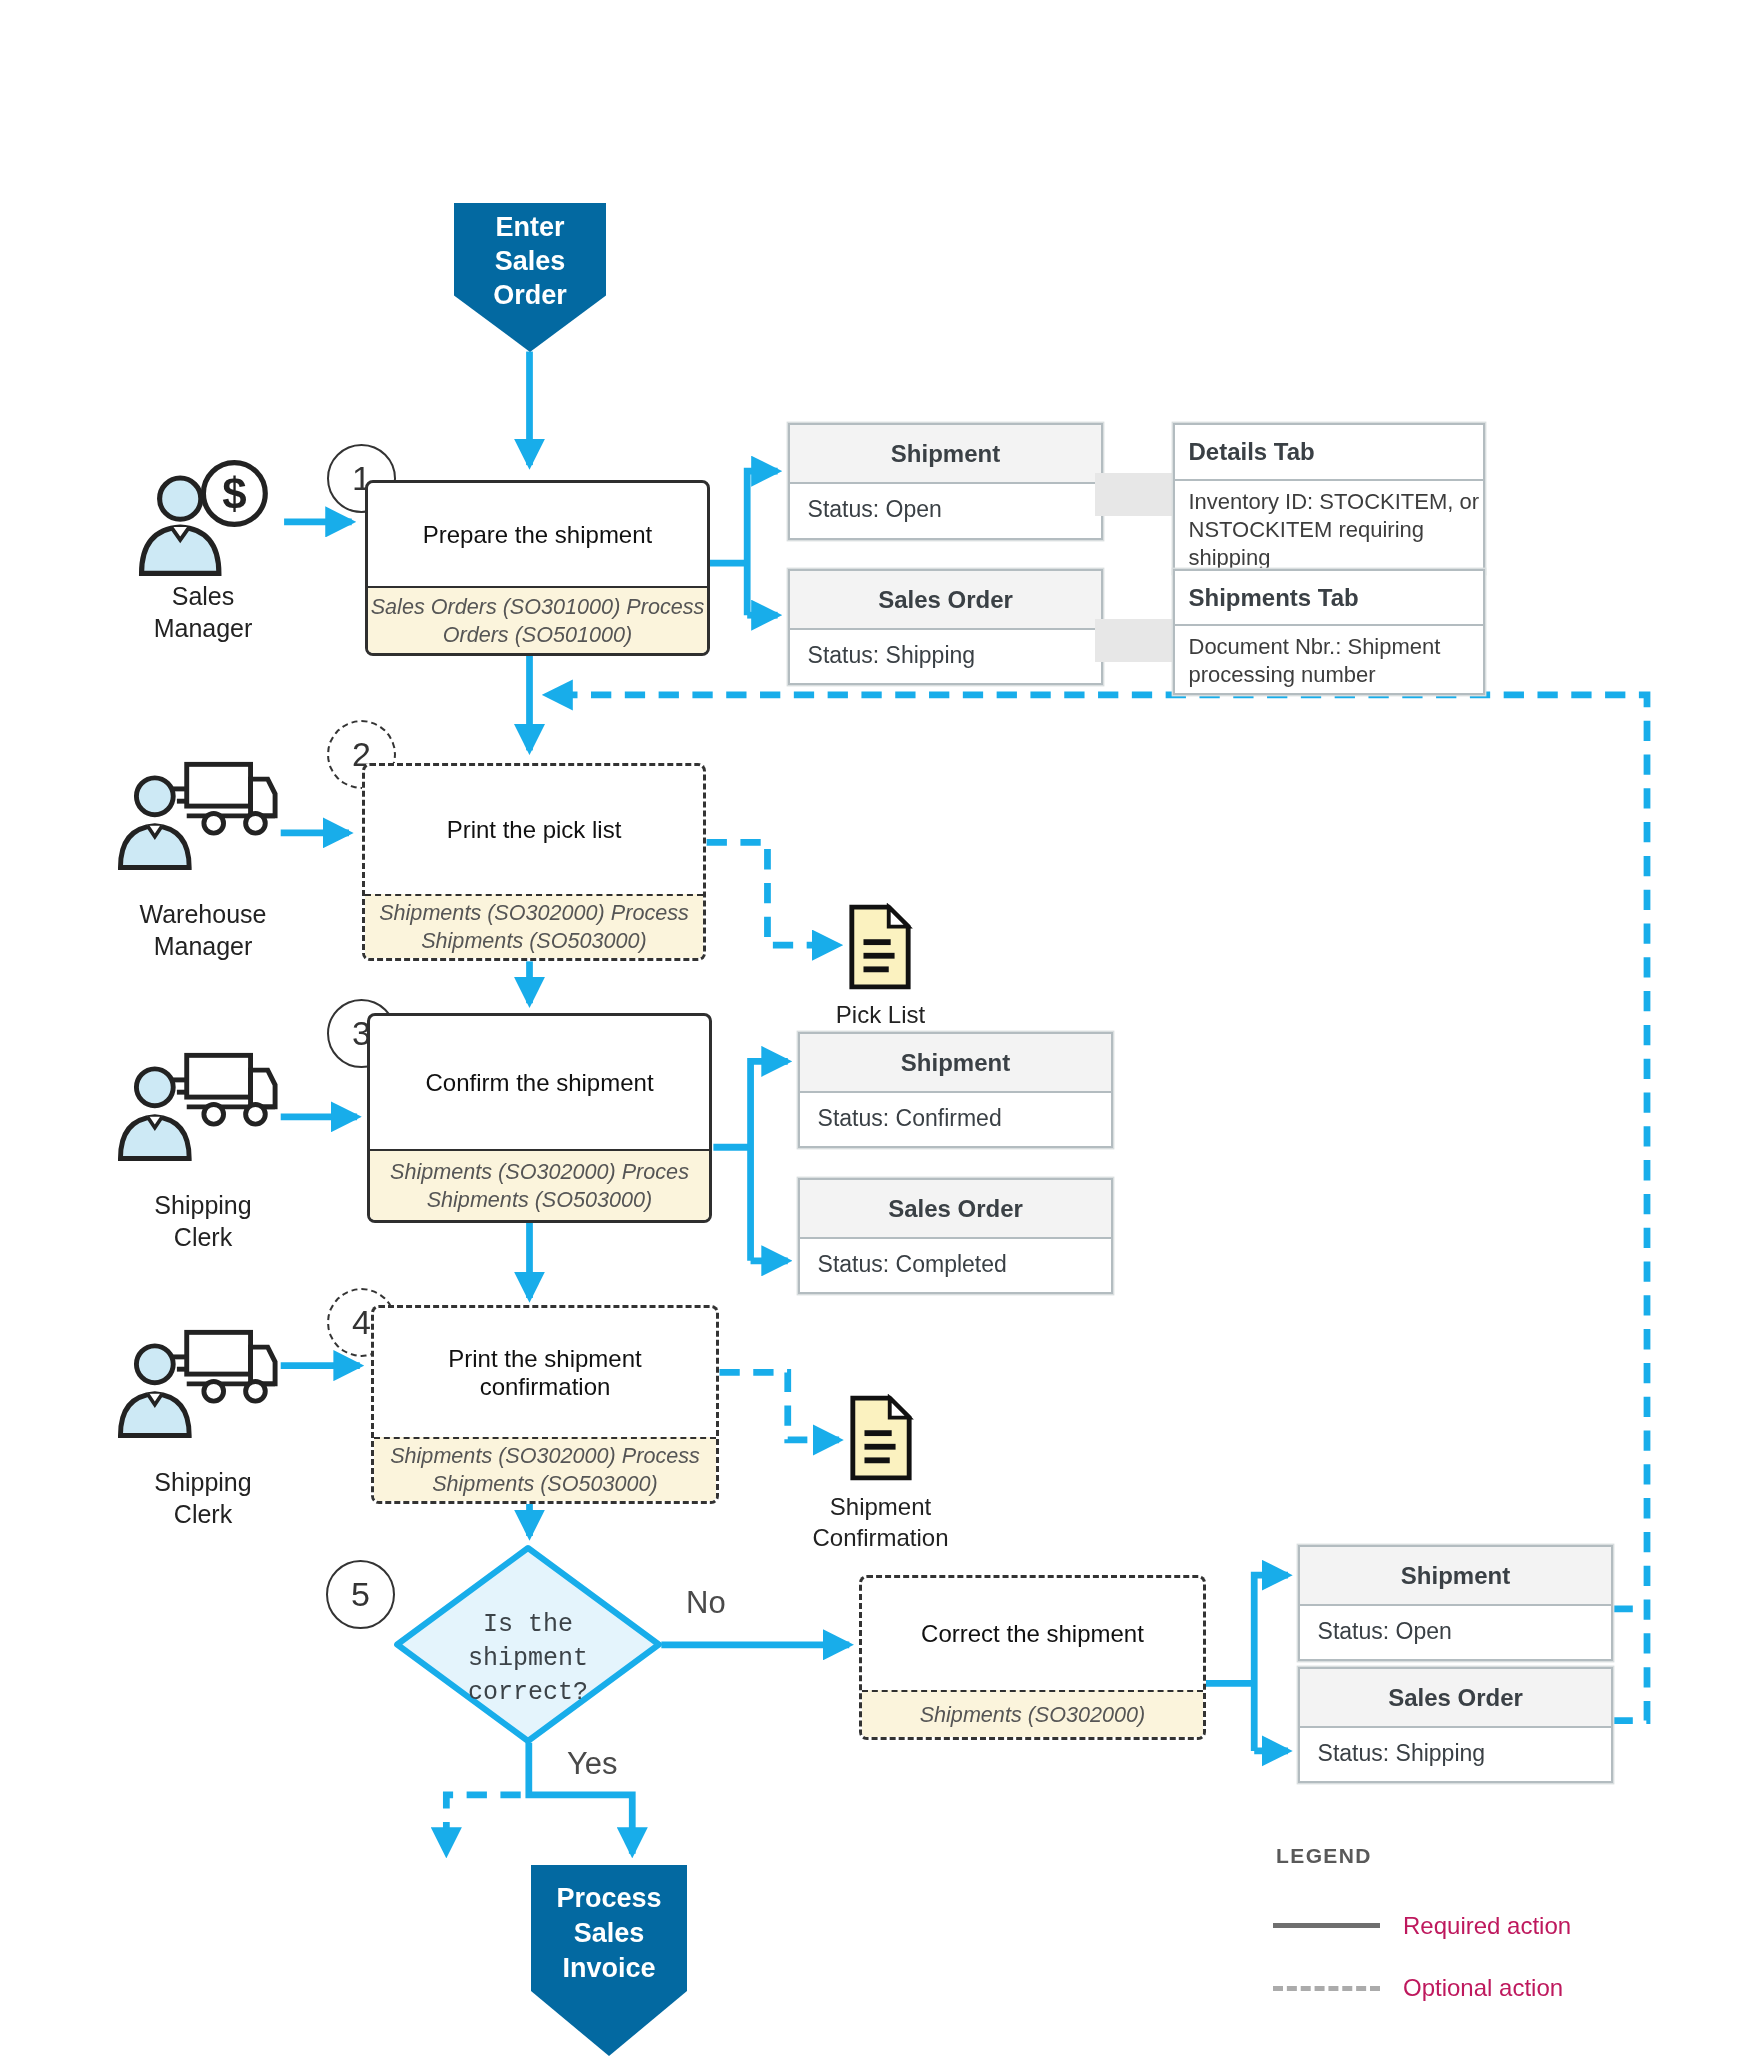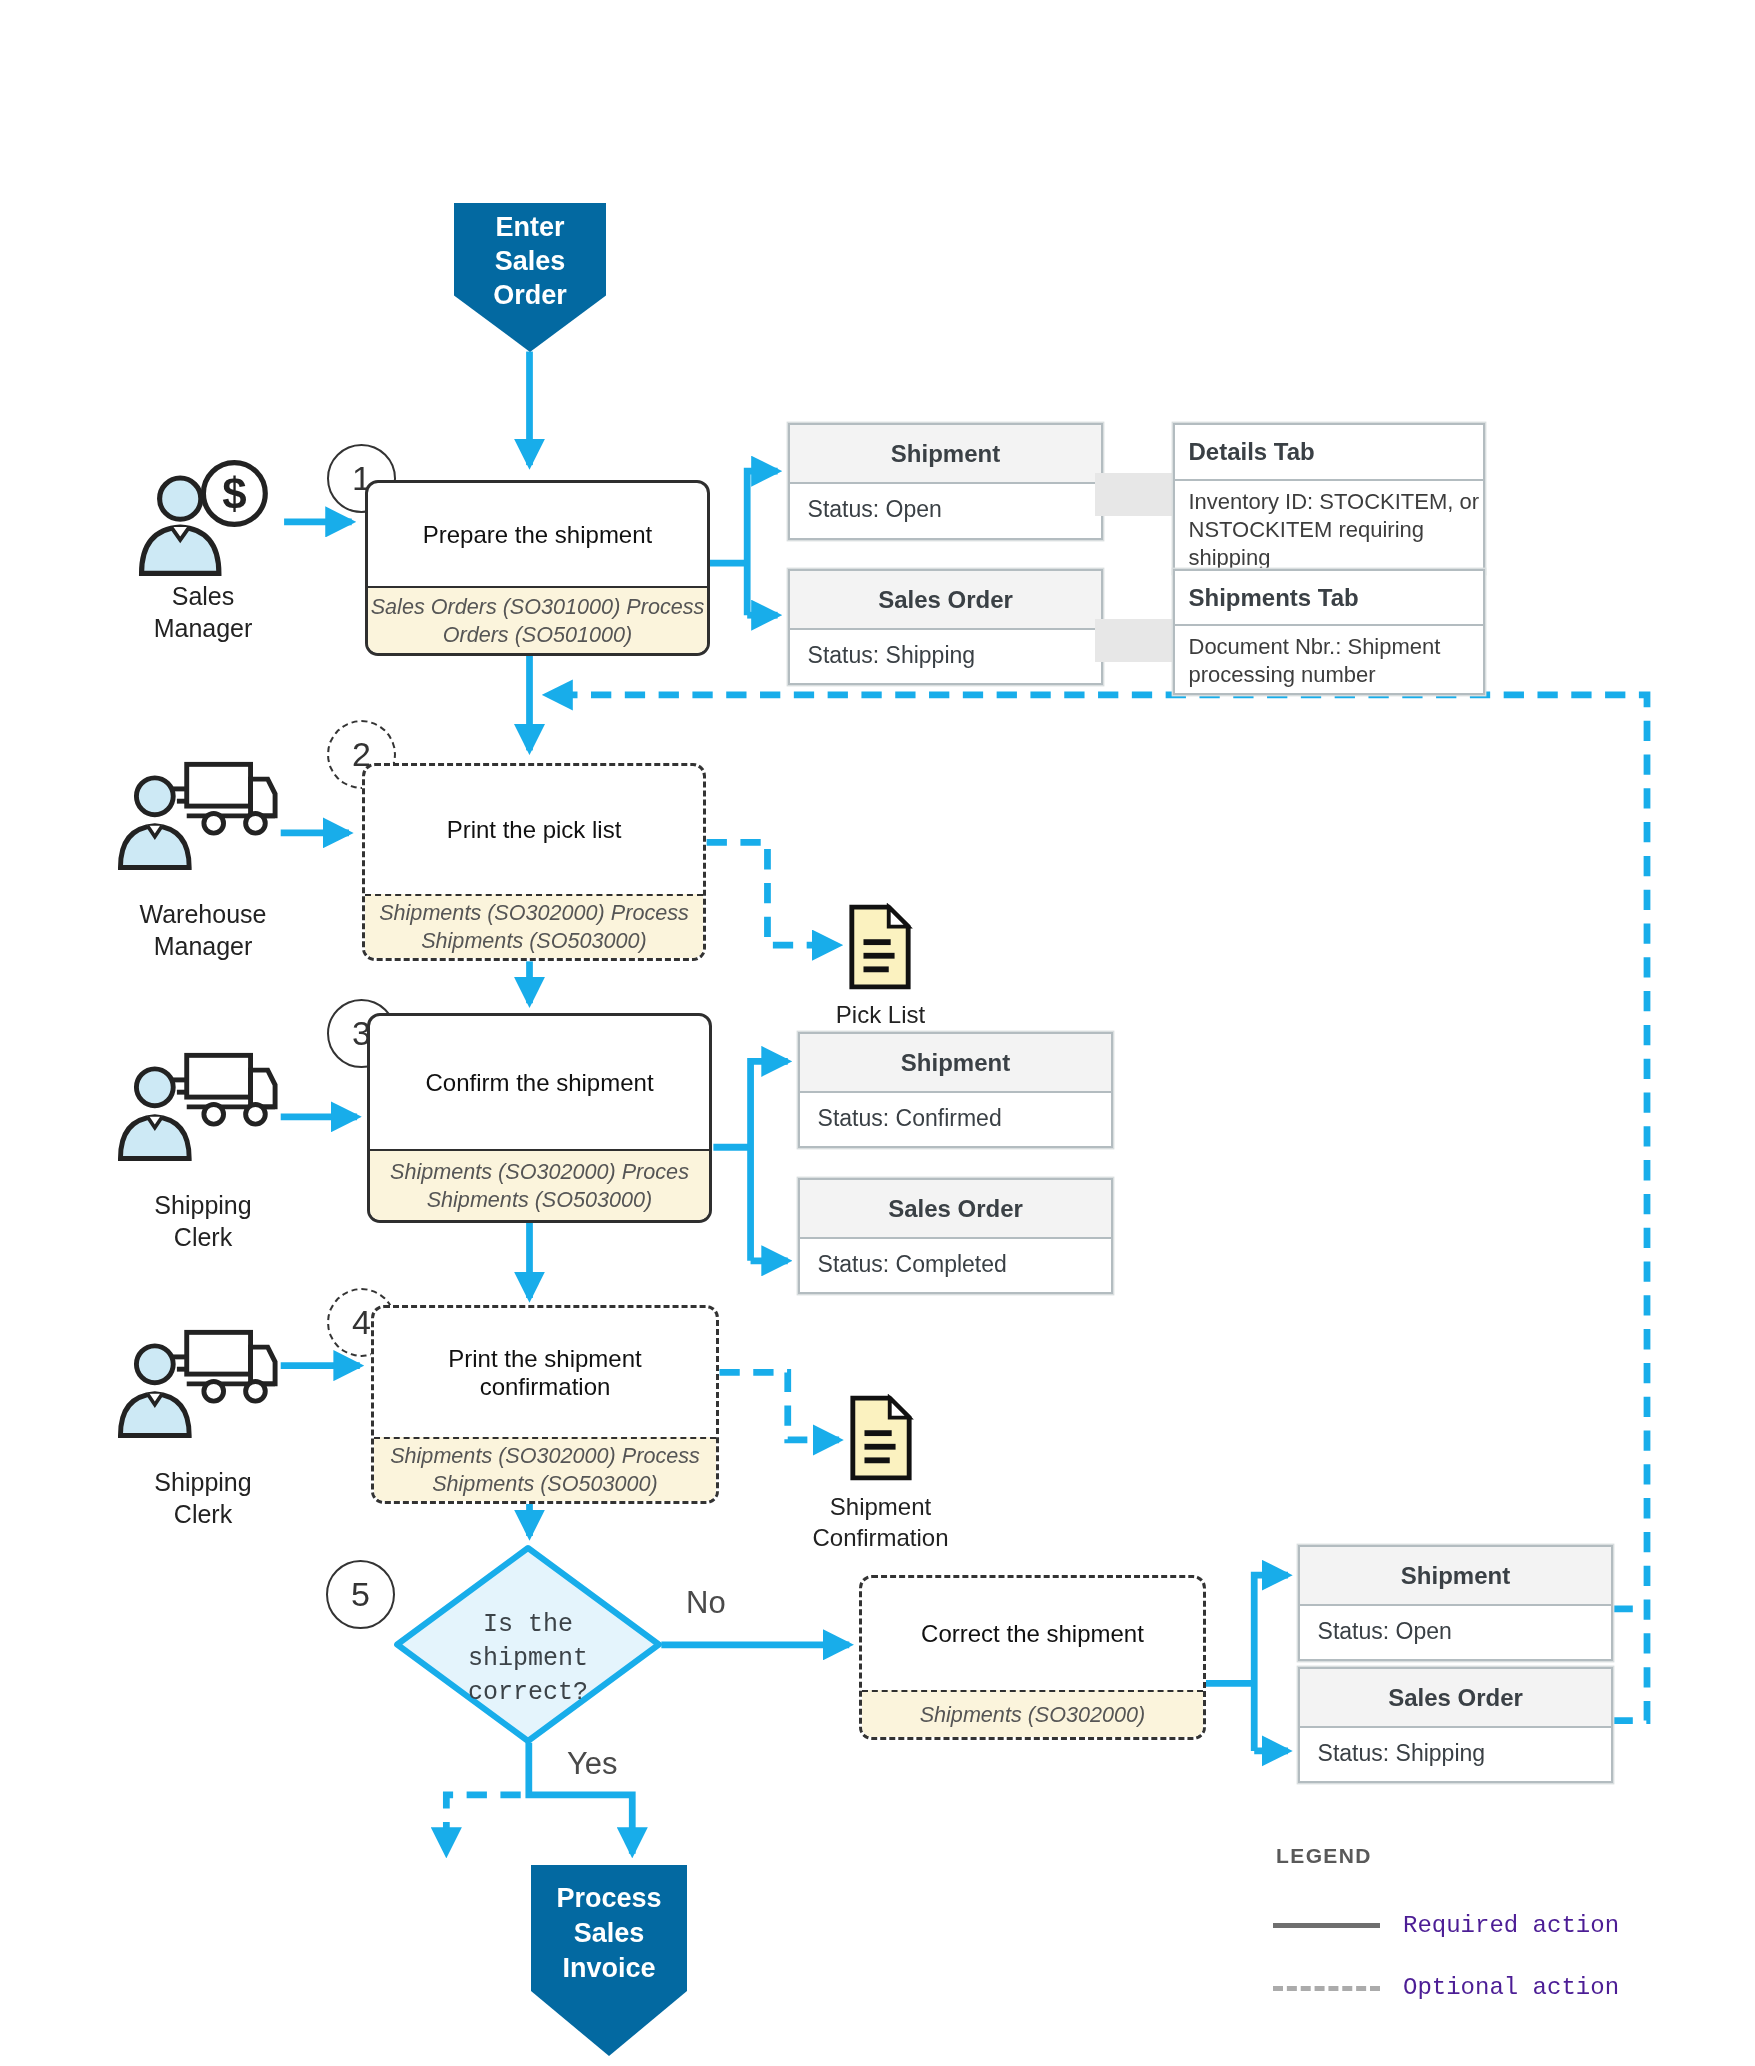--- a/index.html
+++ b/index.html
@@ -20,21 +20,21 @@
   }
   .pentagon.endcap{clip-path:polygon(0 0,100% 0,100% 66%,50% 100%,0 66%);}
   .pentagon .ptxt{width:100%;font-size:27px;line-height:34px;}
   
   .stepcircle{
     width:65px;height:65px;border-radius:50%;background:#ffffff;border:2.7px solid #333333;
     display:flex;align-items:center;justify-content:center;font-size:34px;color:#333333;
   }
   .stepcircle.dashed{border-style:dashed;}
   
-  .box{border:3.4px solid #2f2f2f;border-radius:13px;background:#ffffff;overflow:hidden;
+  .box{border:3.4px solid #2f2f2f;border-radius:8px;background:#ffffff;overflow:hidden;
     display:flex;flex-direction:column;}
   .box.dashedbox{border-style:dashed;border-color:#333333;}
   .box-main{flex:1;display:flex;align-items:center;justify-content:center;
     font-size:24px;color:#111111;text-align:center;padding:0 9.5px;}
   .box-cream{background:#FBF4DC;border-top:2.7px solid #2f2f2f;
     display:flex;align-items:center;justify-content:center;text-align:center;
     font-size:21.6px;font-style:italic;color:#555555;line-height:28px;}
   .box.dashedbox .box-cream{border-top-style:dashed;}
   
   .sbox{border:2px solid #b3bcc0;background:#ffffff;box-shadow:0 0 0 1.4px #d9dedf;}
@@ -49,21 +49,21 @@
   .band{background:#e7e7e7;}
   
   .actor-label{font-size:25px;color:#222222;text-align:center;line-height:32px;}
   
   .decision-text{font-size:25px;color:#3c4348;text-align:center;line-height:34px;}
   .branch-label{font-size:31px;color:#4a4a4a;}
   
   .doc-label{font-size:24px;color:#222222;text-align:center;line-height:31px;}
   
   .legend-title{font-size:21px;font-weight:bold;color:#595959;letter-spacing:1.4px;}
-  .legend-label{font-size:24px;color:#4c1d95;font-family:Liberation Mono, monospace;}
+  .legend-label{font-size:24px;color:#be185d;}
   .legend-solid{width:107px;height:0;border-top:5.4px solid #6f6f6f;}
   .legend-dashed{width:107px;height:0;border-top:5.4px dashed #ababab;}
 </style>
 </head>
 <body>
 
 <div id="canvas">
 
   <svg id="connectors" width="1756" height="2066" viewBox="0 0 2597 3056">
     <defs>

